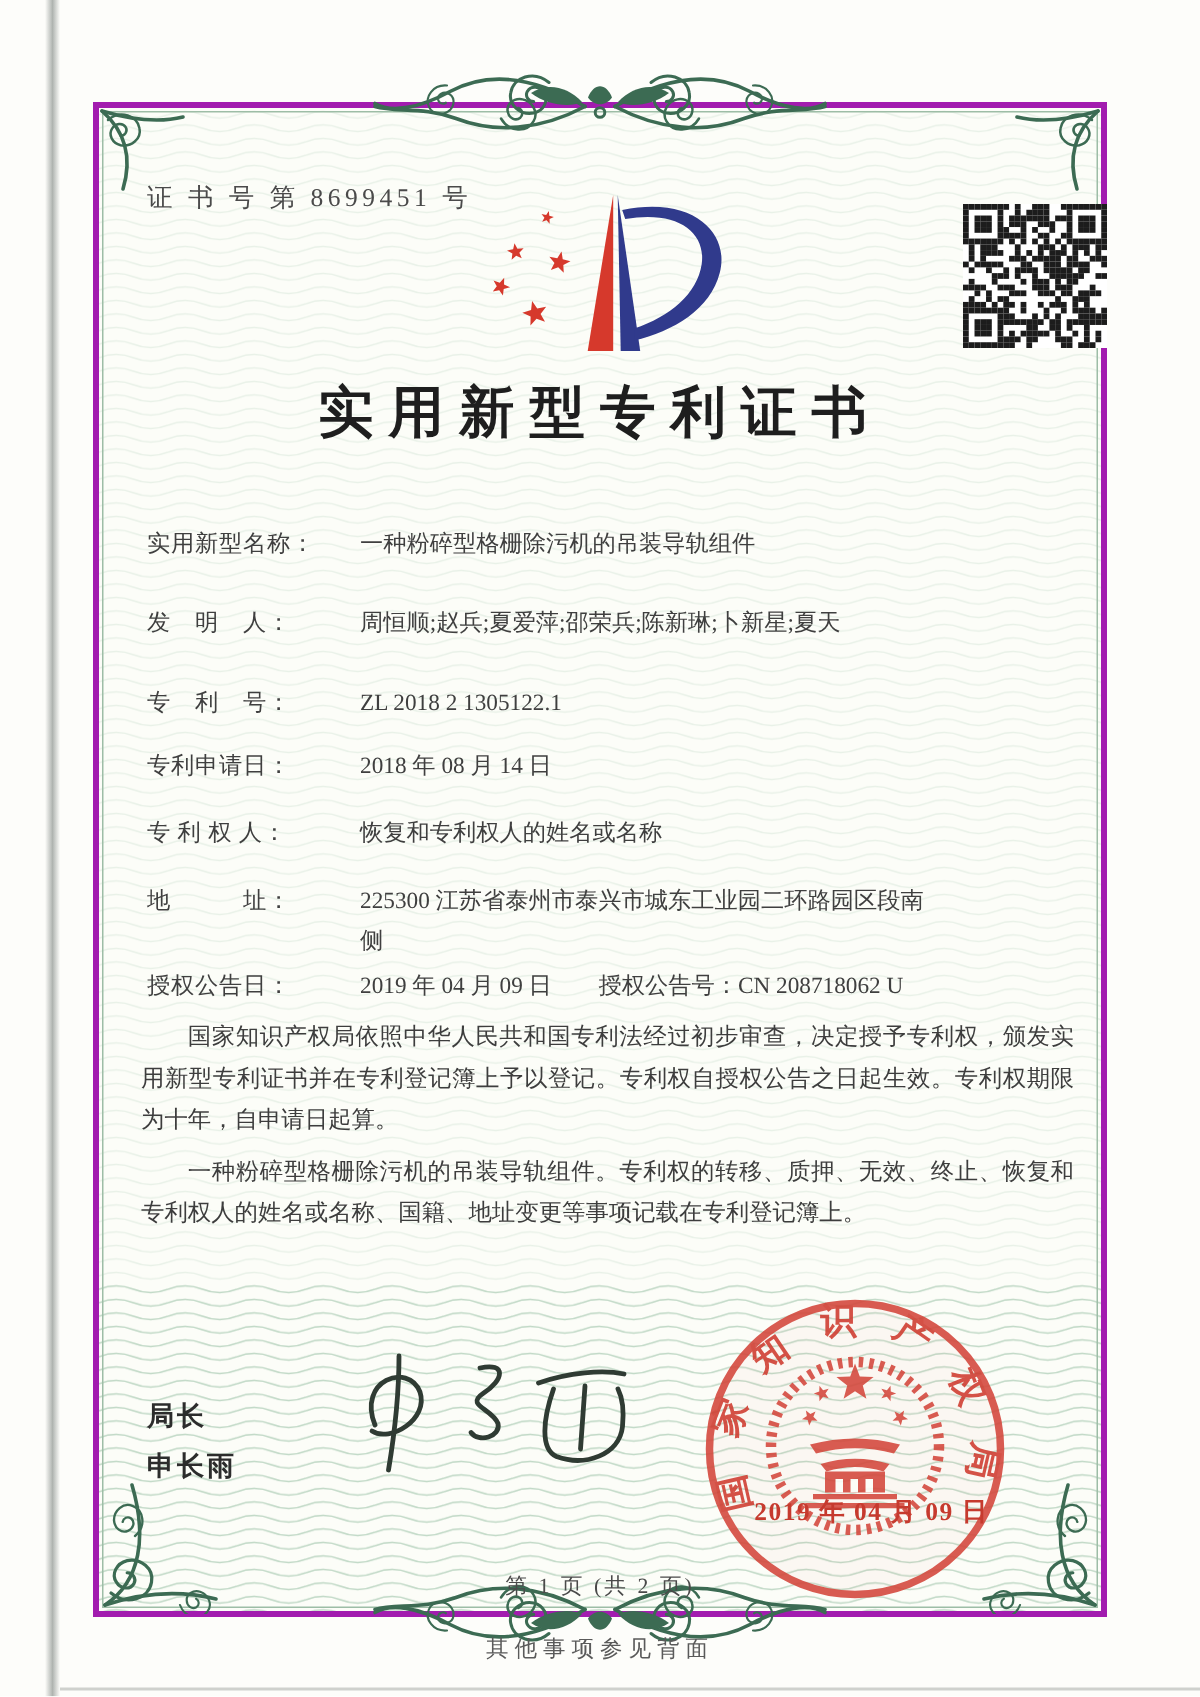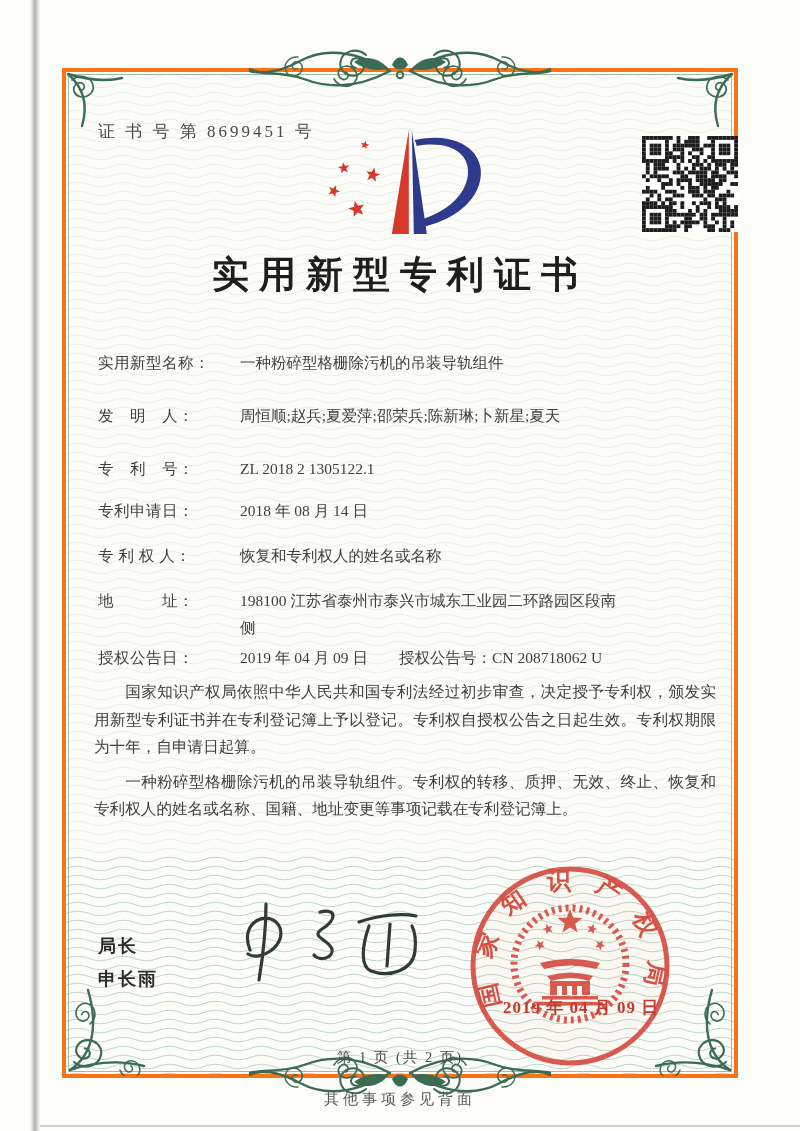--- a/index.html
+++ b/index.html
@@ -3,41 +3,41 @@
 <meta charset="utf-8">
 <style>
   html,body{margin:0;padding:0;background:#ffffff;}
   .page{position:relative;width:800px;height:1131px;background:#fdfdfa;overflow:hidden;
         font-family:"Liberation Serif","DejaVu Serif",serif;color:#3c3c3c;}
   .spine-shadow{position:absolute;left:30px;top:0;width:10px;height:100%;
         background:linear-gradient(90deg,rgba(90,95,90,0),rgba(80,90,85,.45),rgba(90,95,90,0));}
   .bottom-edge{position:absolute;left:40px;right:0;bottom:4px;height:2px;background:rgba(120,125,120,.35);}
 
   .frame{position:absolute;left:62px;top:68px;width:668px;height:1002px;
-         border:4px solid #f97316;background:#fcfdf8;}
+         border:4px solid #a21caf;background:#fcfdf8;}
   .frame-inner{position:absolute;inset:2px;border:1px solid #9dbda6;pointer-events:none;}
   .waves{position:absolute;inset:0;pointer-events:none;}
 
   .cert-no{position:absolute;left:32px;top:48px;font-size:17px;letter-spacing:3px;color:#4a4a4a;}
   .logo-svg{position:absolute;left:50%;top:56px;transform:translateX(-44%);}
   .qr-svg{position:absolute;left:576px;top:64px;}
   .doc-title{position:absolute;left:0;top:178px;width:100%;text-align:center;
              font-size:37px;font-weight:bold;letter-spacing:10px;color:#1e1e1e;}
 
   .row{position:absolute;left:32px;display:flex;font-size:15.5px;color:#3f3f3f;line-height:27px;}
   .row .lab{flex:none;width:142px;letter-spacing:.5px;white-space:nowrap;}
   .row .val{width:478px;white-space:nowrap;}
   .row .val .ln{white-space:nowrap;}
   .row2{position:absolute;display:flex;font-size:15.5px;color:#3f3f3f;line-height:27px;white-space:nowrap;}
 
   .paras{position:absolute;left:28px;top:606px;width:622px;font-size:15.6px;line-height:27.5px;
          text-align:justify;color:#3d3d3d;}
   .paras p{margin:0 0 7px 0;text-indent:2em;}
 
-  .officer{position:absolute;left:32px;top:858px;font-family:Liberation Sans, sans-serif;
+  .officer{position:absolute;left:32px;top:858px;font-family:Liberation Mono, monospace;
            font-size:18px;font-weight:700;color:#2c2c2c;line-height:33px;letter-spacing:2px;}
   .sig-svg{position:absolute;left:150px;top:826px;}
   .seal-svg{position:absolute;left:398px;top:788px;}
   .seal-date{position:absolute;left:412px;top:924px;width:206px;text-align:center;
              color:#c63a2e;font-size:17px;font-weight:700;letter-spacing:1px;
              font-family:"Liberation Serif",serif;}
   .page-no{position:absolute;left:0;top:976px;width:100%;text-align:center;
            font-size:14.5px;letter-spacing:2px;color:#4a4a4a;}
   .back-note{position:absolute;left:0;top:1090px;width:100%;text-align:center;
              font-size:15px;letter-spacing:4px;color:#5a5a5a;}
@@ -515,21 +515,21 @@
       <span class="lab">专利申请日：</span>
       <span class="val">2018 年 08 月 14 日</span>
     </div>
     <div class="row" style="top:470px">
       <span class="lab">专 利 权 人：</span>
       <span class="val">恢复和专利权人的姓名或名称</span>
     </div>
     <div class="row" style="top:515px">
       <span class="lab">地　　　址：</span>
       <span class="val">
-        <div class="ln">198100 江苏省泰州市泰兴市城东工业园二环路园区段南</div>
+        <div class="ln">225300 江苏省泰州市泰兴市城东工业园二环路园区段南</div>
         <div class="ln">侧</div>
       </span>
     </div>
     <div class="row" style="top:572px">
       <span class="lab">授权公告日：</span>
       <span class="val" style="width:160px">2019 年 04 月 09 日</span>
     </div>
     <div class="row2" style="top:572px;left:333px">
       <span class="lab" style="width:auto">授权公告号：</span>
       <span>CN 208718062 U</span>

